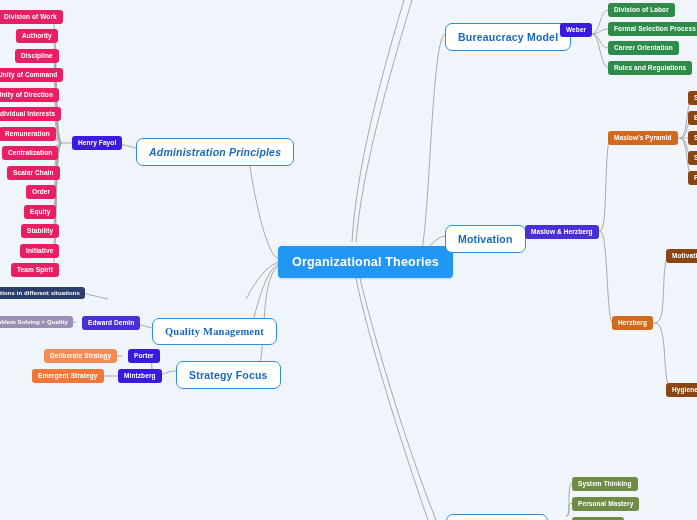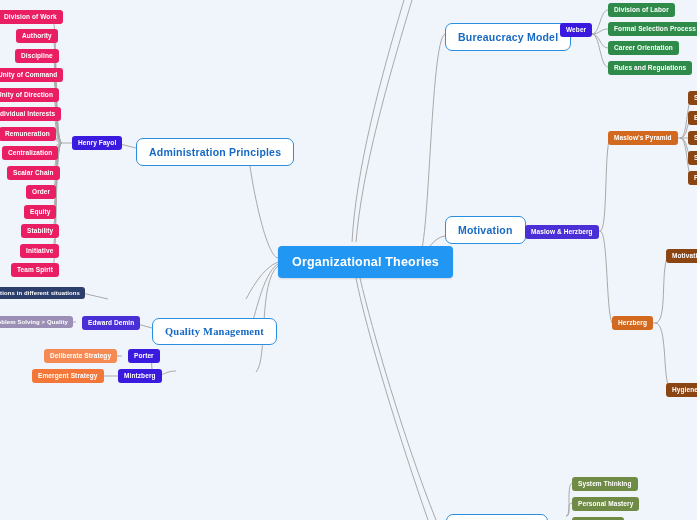--- a/index.html
+++ b/index.html
@@ -128,35 +128,35 @@
 
   <div class="node central" style="left:278px;top:246px;">Organizational Theories</div>
 
   <div class="node main-topic" style="left:445px;top:23px;">Bureaucracy Model</div>
   <div class="node chip chip-purple" style="left:560px;top:23px;">Weber</div>
   <div class="node chip chip-green" style="left:608px;top:3px;">Division of Labor</div>
   <div class="node chip chip-green" style="left:608px;top:22px;">Formal Selection Process</div>
   <div class="node chip chip-green" style="left:608px;top:41px;">Career Orientation</div>
   <div class="node chip chip-green" style="left:608px;top:61px;">Rules and Regulations</div>
 
-  <div class="node main-topic" style="left:445px;top:216px;">Motivation</div>
+  <div class="node main-topic" style="left:445px;top:225px;">Motivation</div>
   <div class="node chip chip-violet" style="left:525px;top:225px;">Maslow &amp; Herzberg</div>
 
   <div class="node chip chip-orange" style="left:608px;top:131px;">Maslow's Pyramid</div>
   <div class="node chip chip-maroon" style="left:688px;top:91px;">Self-actualization</div>
   <div class="node chip chip-maroon" style="left:688px;top:111px;">Esteem</div>
   <div class="node chip chip-maroon" style="left:688px;top:131px;">Social</div>
   <div class="node chip chip-maroon" style="left:688px;top:151px;">Safety</div>
   <div class="node chip chip-maroon" style="left:688px;top:171px;">Physiological</div>
 
   <div class="node chip chip-orange" style="left:612px;top:316px;">Herzberg</div>
   <div class="node chip chip-maroon" style="left:666px;top:249px;">Motivation Factors</div>
   <div class="node chip chip-maroon" style="left:666px;top:383px;">Hygiene Factors</div>
 
-  <div class="node main-topic" style="left:136px;top:138px;">Administration Principles</div>
+  <div class="node main-topic" style="left:136px;top:138px;font-style:italic;">Administration Principles</div>
   <div class="node chip chip-purple" style="left:72px;top:136px;">Henry Fayol</div>
 
   <div class="node chip chip-pink" style="left:-2px;top:10px;">Division of Work</div>
   <div class="node chip chip-pink" style="left:16px;top:29px;">Authority</div>
   <div class="node chip chip-pink" style="left:15px;top:49px;">Discipline</div>
   <div class="node chip chip-pink" style="left:-8px;top:68px;">Unity of Command</div>
   <div class="node chip chip-pink" style="left:-9px;top:88px;">Unity of Direction</div>
   <div class="node chip chip-pink" style="left:-12px;top:107px;">Individual Interests</div>
   <div class="node chip chip-pink" style="left:-1px;top:127px;">Remuneration</div>
   <div class="node chip chip-pink" style="left:2px;top:146px;">Centralization</div>
@@ -166,20 +166,21 @@
   <div class="node chip chip-pink" style="left:21px;top:224px;">Stability</div>
   <div class="node chip chip-pink" style="left:20px;top:244px;">Initiative</div>
   <div class="node chip chip-pink" style="left:11px;top:263px;">Team Spirit</div>
 
   <div class="node chip chip-navy sm" style="left:-18px;top:287px;">Relations in different situations</div>
 
   <div class="node main-topic" style="left:152px;top:318px;font-family:Liberation Serif, serif;">Quality Management</div>
   <div class="node chip chip-violet" style="left:82px;top:316px;">Edward Demin</div>
   <div class="node chip chip-mauve sm" style="left:-14px;top:316px;">Problem Solving &gt; Quality</div>
 
+  <div class="node main-topic" style="left:176px;top:361px;">Strategy Focus</div>
   <div class="node chip chip-purple" style="left:128px;top:349px;">Porter</div>
   <div class="node chip chip-salmon" style="left:44px;top:349px;">Deliberate Strategy</div>
   <div class="node chip chip-purple" style="left:118px;top:369px;">Mintzberg</div>
   <div class="node chip chip-orange-lt" style="left:32px;top:369px;">Emergent Strategy</div>
 
   <div class="node chip chip-olive" style="left:572px;top:477px;">System Thinking</div>
   <div class="node chip chip-olive" style="left:572px;top:497px;">Personal Mastery</div>
   <div class="node chip chip-olive" style="left:572px;top:517px;width:52px;height:12px;"></div>
   <div class="node main-topic" style="left:446px;top:514px;width:102px;height:20px;"></div>
 

